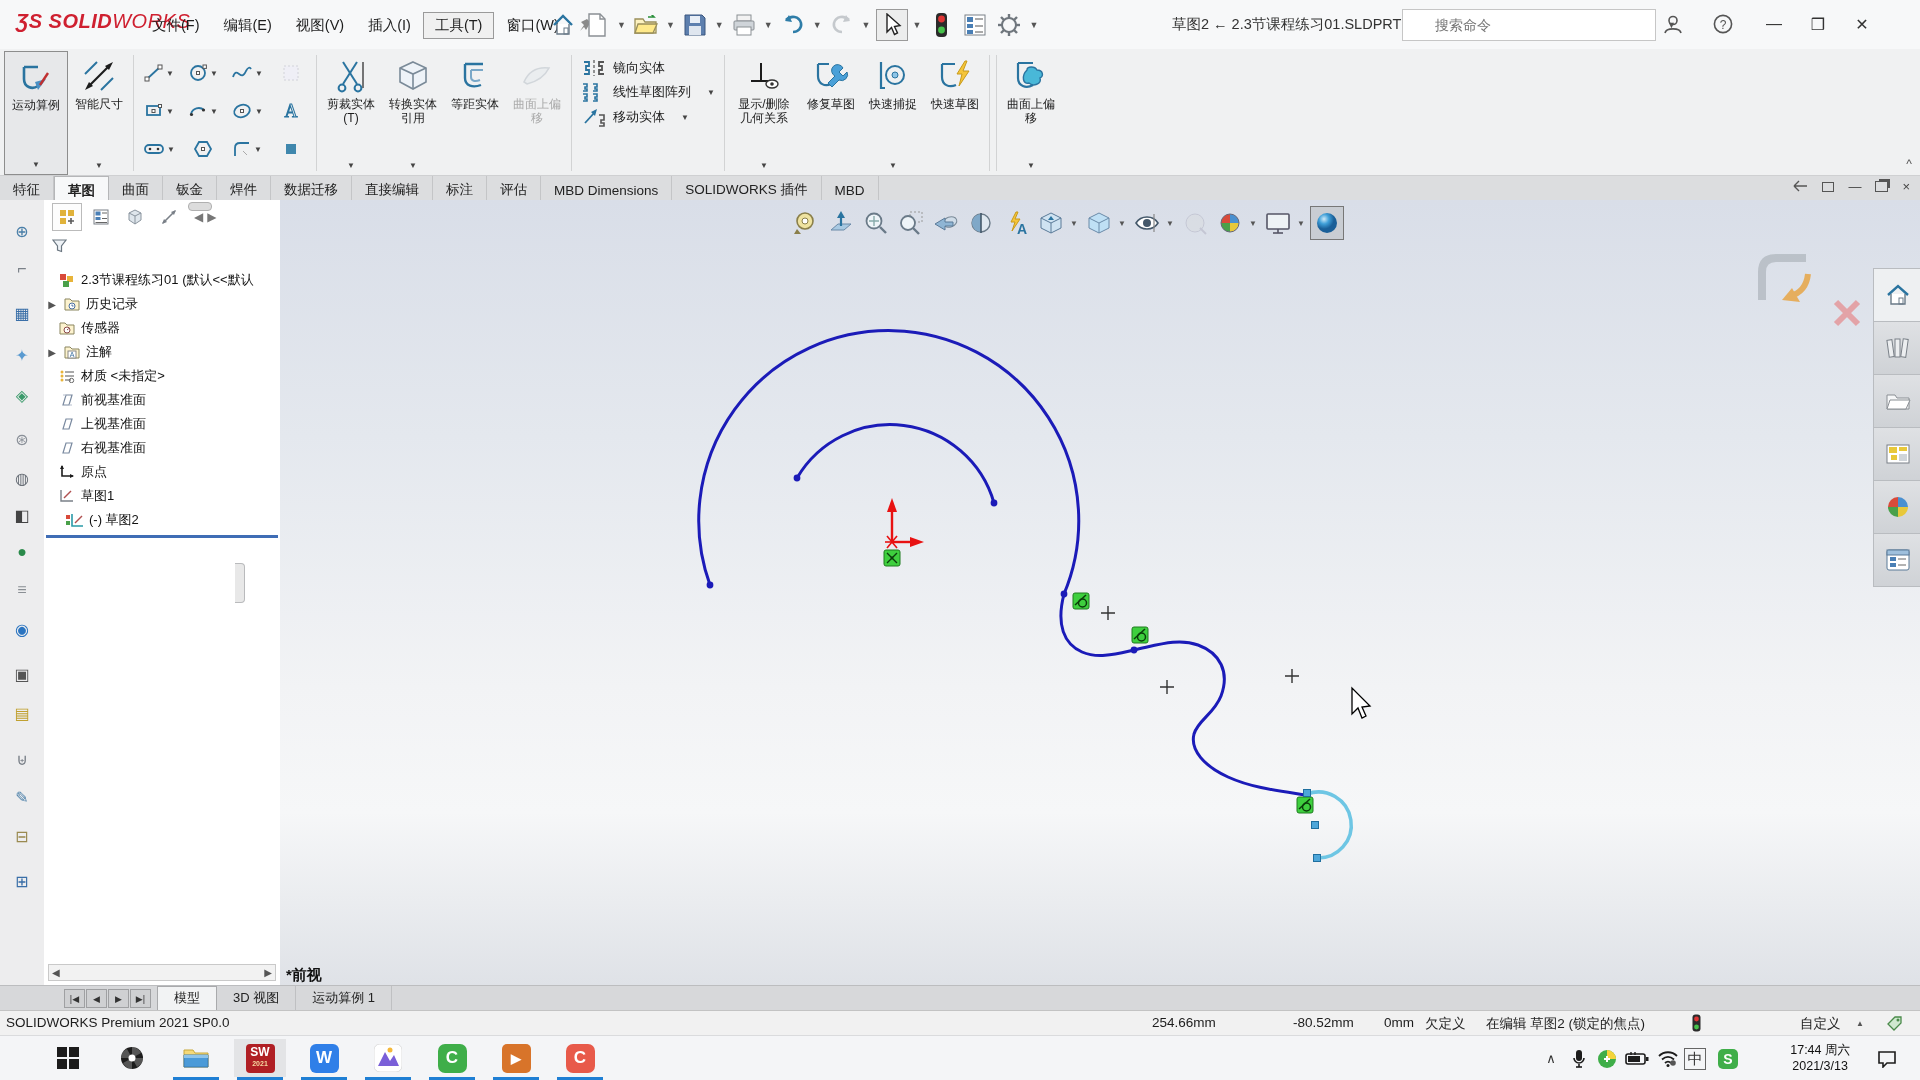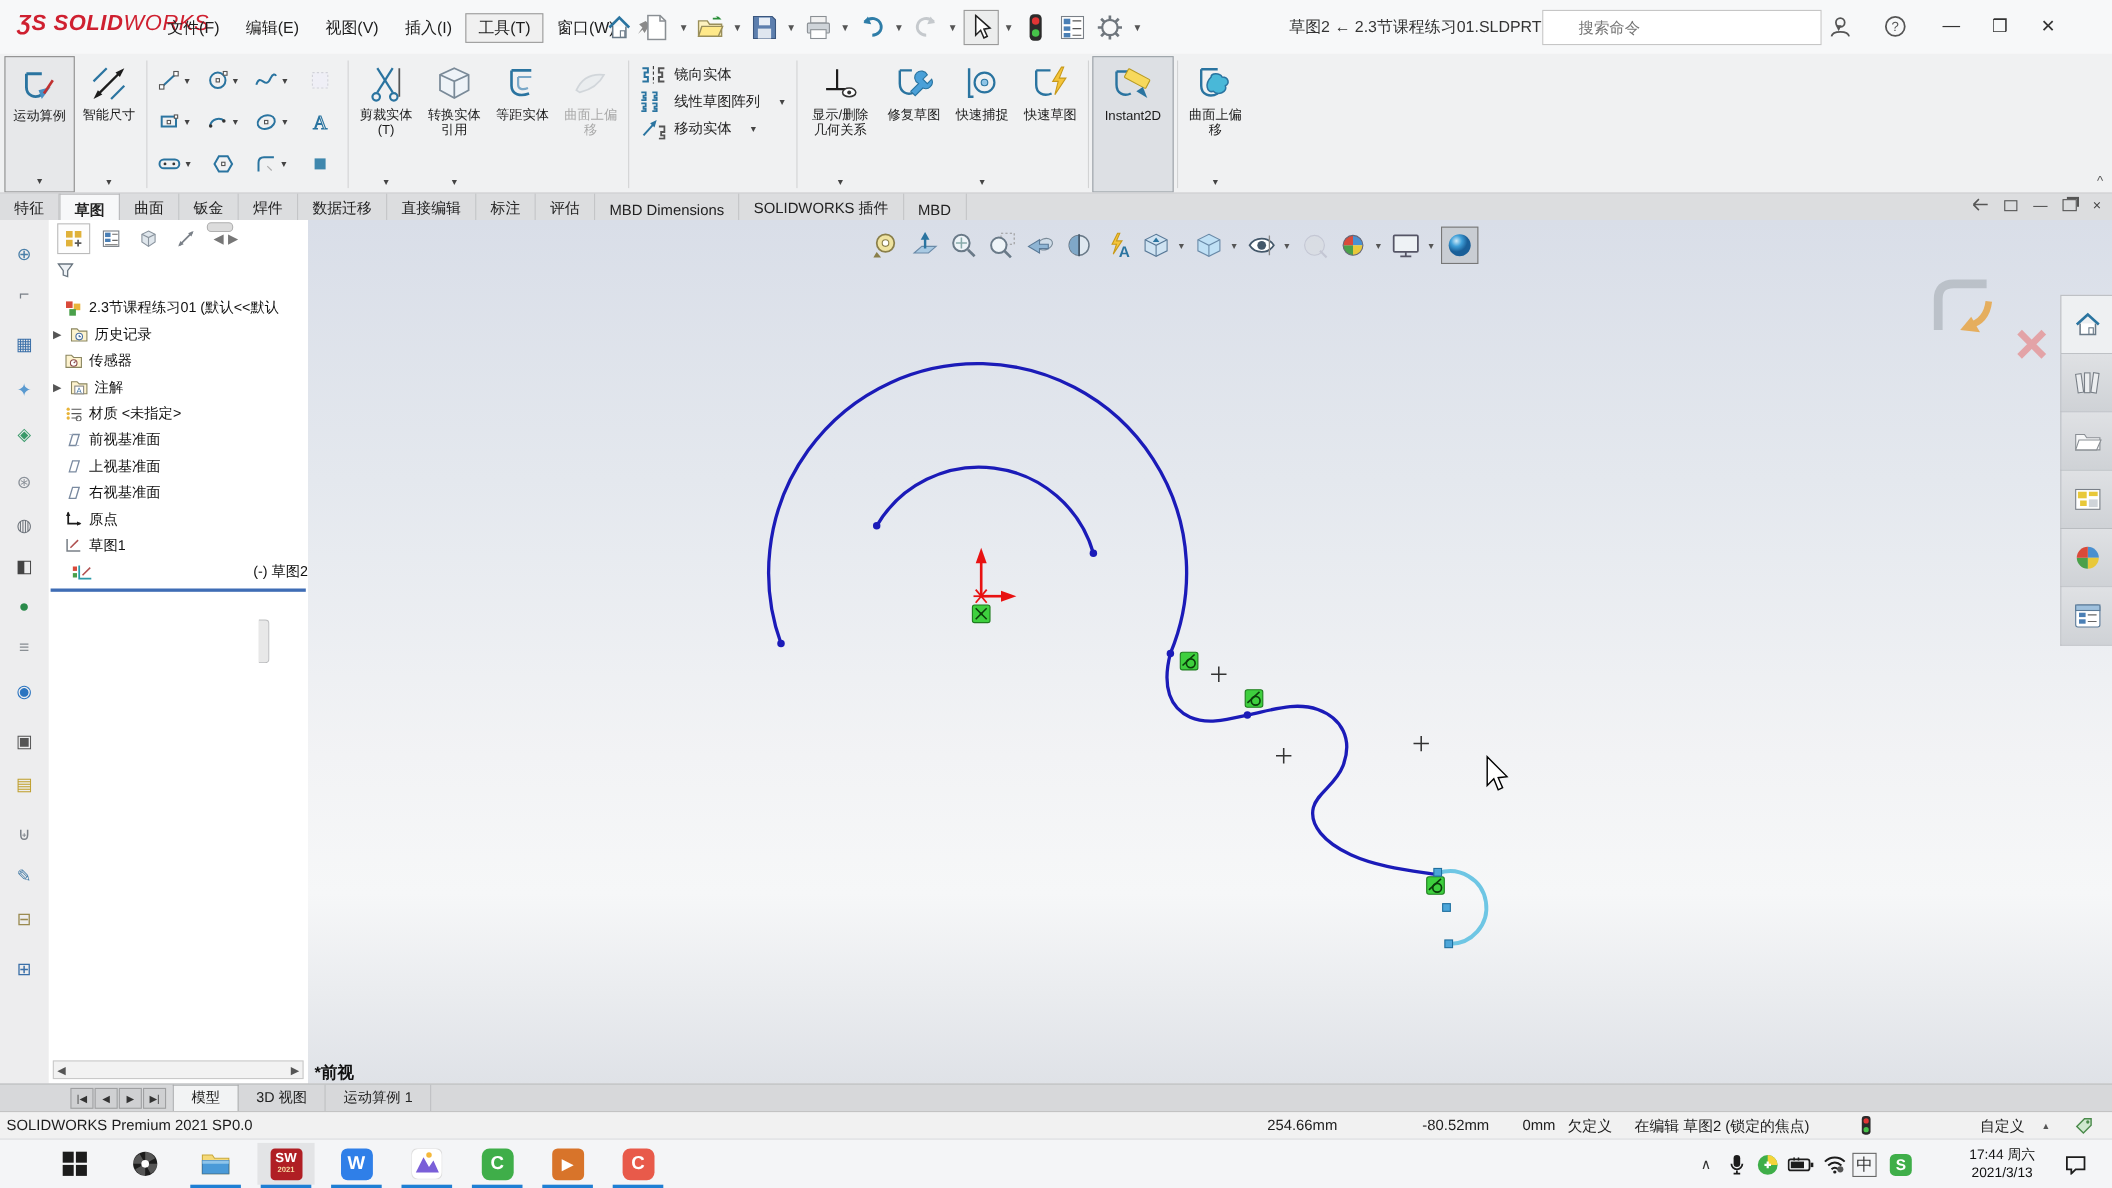--- a/index.html
+++ b/index.html
@@ -474,30 +474,20 @@
       <div class="ric">
         <svg width="36" height="36" viewBox="0 0 36 36">
             <path d="M5 6 H18 M5 6 V19 C5 27 12 30 19 27" fill="none" stroke="#2a74a0" stroke-width="2.2"></path>
             <path d="M28 3 L20 16 H25 L22 28 L32 13 H26 L30 3 Z" fill="#f5c53a" stroke="#c89a1a"></path>
           </svg>
       </div>
       <div class="rlab">快速草图</div>
     </div>
     <div class="rsep"></div>
 
-    <div class="rbtn instant">
-      <div class="ric">
-        <svg width="38" height="36" viewBox="0 0 38 36">
-            <path d="M4 6 H16 M4 6 V18 C4 26 11 29 17 26" fill="none" stroke="#2a74a0" stroke-width="2.2"></path>
-            <rect x="12" y="8" width="22" height="9" rx="1" transform="rotate(28 23 12)" fill="#f7d95c" stroke="#b89a20"></rect>
-            <path d="M22 24 L32 30 L28 20 Z" fill="#2a74a0"></path>
-          </svg>
-      </div>
-      <div class="rlab" style="width:64px;">Instant2D</div>
-    </div>
     <div class="rsep"></div>
 
     <div class="rbtn">
       <div class="ric">
         <svg width="36" height="36" viewBox="0 0 36 36">
             <path d="M5 5 H20 M5 5 V20 C5 28 13 31 20 27" fill="none" stroke="#2a74a0" stroke-width="2.2"></path>
             <path d="M14 12 C14 8 22 8 24 12 C30 12 31 18 27 20 C29 26 20 29 16 25 C10 27 8 18 14 12 Z" fill="#49b8d8" stroke="#2a74a0" stroke-width="1.4"></path>
           </svg>
       </div>
       <div class="rlab">曲面上偏移</div>
@@ -689,21 +679,21 @@
         </div>
         <div class="trow" style="padding-left:14px;">
           <span class="tico">
             <svg width="16" height="14" viewBox="0 0 16 14">
                 <path d="M2 1 V12 H14" fill="none" stroke="#7a8088" stroke-width="1.4"></path>
                 <path d="M5 9 L12 2" stroke="#b05050" stroke-width="1.4"></path>
               </svg>
           </span>
           <span>草图1</span>
         </div>
-        <div class="trow" style="padding-left:22px;justify-content:space-between;">
+        <div class="trow" style="padding-left:22px;">
           <span class="tico">
             <svg width="18" height="15" viewBox="0 0 18 15">
                 <rect x="0" y="2" width="4" height="4" fill="#d94a3a"></rect>
                 <rect x="0" y="8" width="4" height="4" fill="#4aa04a"></rect>
                 <path d="M6 1 V13 H17" fill="none" stroke="#2a9aa8" stroke-width="1.6"></path>
                 <path d="M9 10 L16 3" stroke="#b05050" stroke-width="1.4"></path>
               </svg>
           </span>
           <span>(-) 草图2</span>
         </div>

